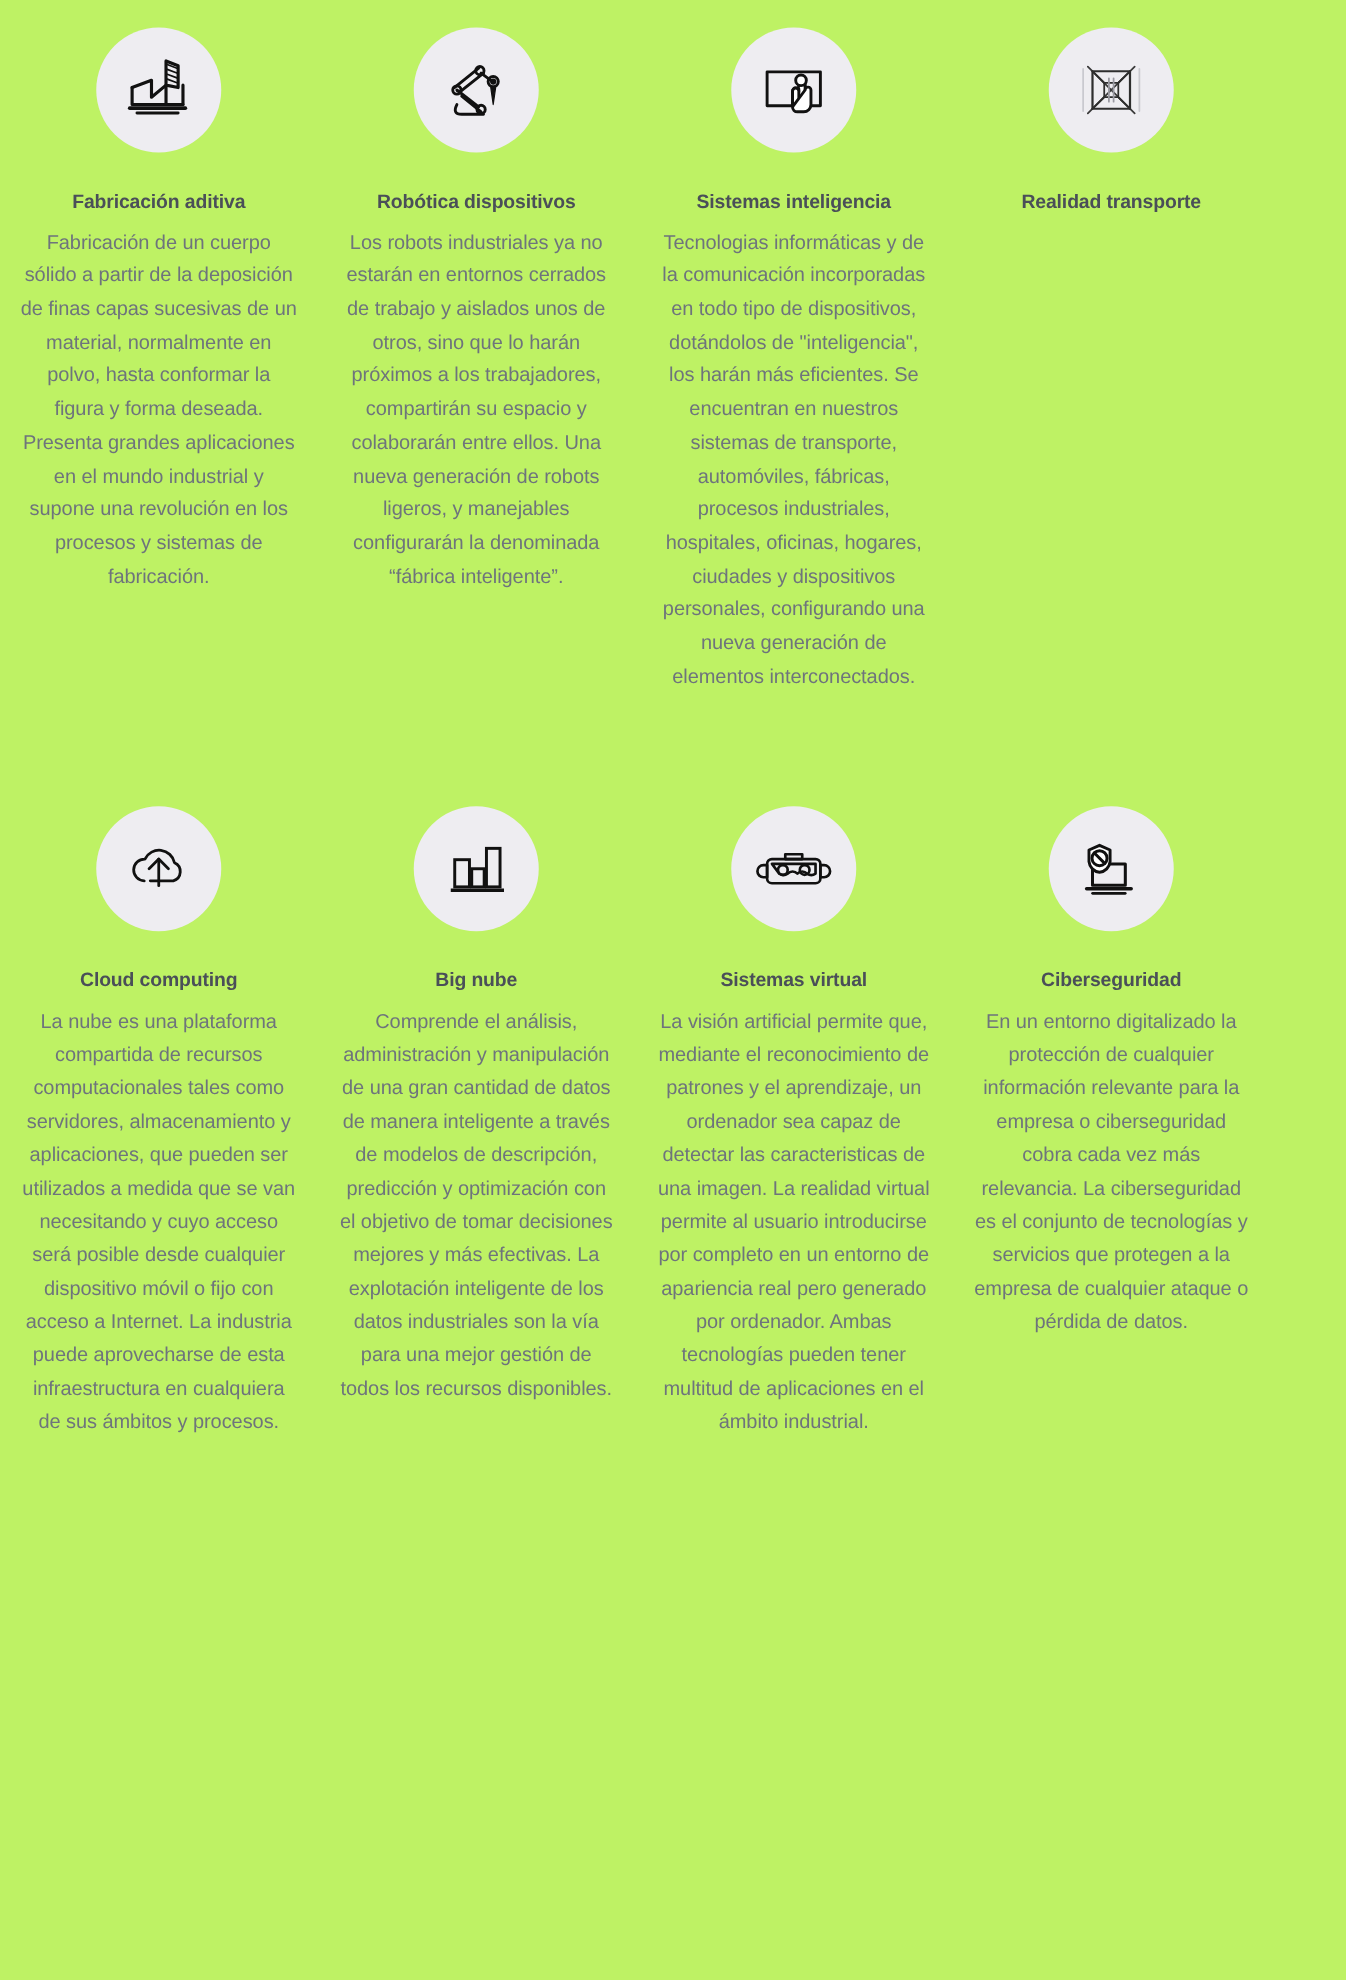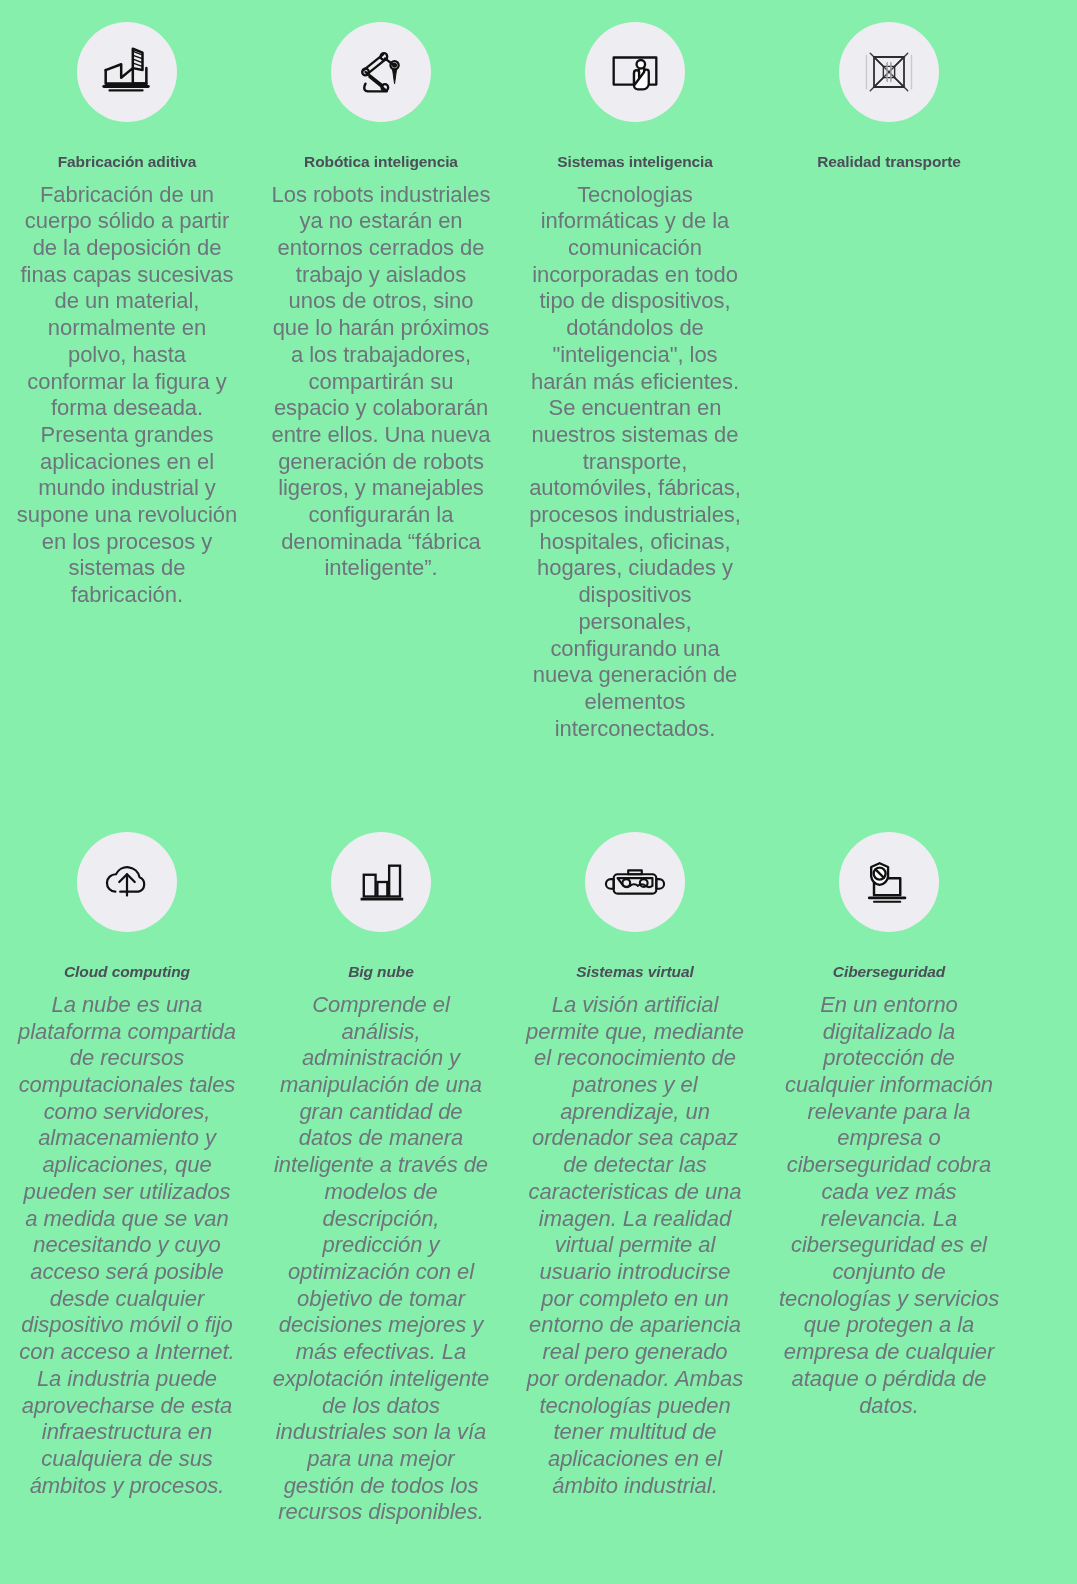--- a/index.html
+++ b/index.html
@@ -9,30 +9,30 @@
     background: #ffffff;
     width: 1077px;
   }
   body {
     font-family: "Liberation Sans", sans-serif;
     -webkit-font-smoothing: antialiased;
   }
   .page {
     width: 1077px;
     min-height: 1584px;
-    background: #86efac;
+    background: #bef264;
     padding: 22px 0 0 0;
   }
   .grid-row {
     display: flex;
     align-items: flex-start;
     justify-content: flex-start;
     width: 1077px;
   }
-  .row-2 { margin-top: 0px; font-style: italic; }
+  .row-2 { margin-top: 0px; }
   .card {
     width: 254px;
     padding: 0 16px;
     display: flex;
     flex-direction: column;
     align-items: center;
     text-align: center;
   }
   .icon-badge {
     width: 100px;
@@ -48,21 +48,21 @@
   .icon-badge svg { display: block; }
   .card-title {
     font-size: 15.5px;
     font-weight: bold;
     color: #4a4f58;
     letter-spacing: -0.1px;
     line-height: 1.2;
     margin: 0 0 10px 0;
   }
   .card-body {
-    font-size: 22px;
+    font-size: 16px;
     font-weight: 400;
     color: #6e747c;
     line-height: 26.7px;
     margin: 0;
     letter-spacing: -0.05px;
     max-width: 222px;
   }
   .row-2 .card { padding-top: 0; }
   .spacer-rows { height: 90px; }
 </style>
@@ -98,21 +98,21 @@
           <path d="M16 44 Q12 52 20 52 L38 52"></path>
           <path d="M36 18 L44 24"></path>
           <circle cx="35" cy="16" r="3.4"></circle>
           <circle cx="16" cy="32" r="3.4"></circle>
           <circle cx="36" cy="48" r="3.4"></circle>
           <circle cx="46" cy="25" r="4.2"></circle>
           <circle cx="46" cy="25" r="1.4" fill="#111"></circle>
           <path d="M44 30 L46 44 L48 30 Z" fill="#111" stroke-width="1"></path>
         </svg>
       </div>
-      <div class="card-title">Robótica inteligencia</div>
+      <div class="card-title">Robótica dispositivos</div>
       <div class="card-body">Los robots industriales ya no estarán en entornos cerrados de trabajo y aislados unos de otros, sino que lo harán próximos a los trabajadores, compartirán su espacio y colaborarán entre ellos. Una nueva generación de robots ligeros, y manejables configurarán la denominada “fábrica inteligente”.</div>
     </div>
 
     <div class="card">
       <div class="icon-badge">
         <svg width="62" height="62" viewBox="0 0 64 64" fill="none" stroke="#111" stroke-width="2.4" stroke-linejoin="round" stroke-linecap="round">
           <rect x="10" y="17" width="44" height="28"></rect>
           <path d="M31 44 L31 33 a2.6 2.6 0 0 1 5.2 0 L36.2 26 a2.6 2.6 0 0 1 5.2 0 L41.4 31" fill="#fff"></path>
           <path d="M31 44 L31 33 a2.6 2.6 0 0 1 5.2 0 L36.2 38" fill="#fff"></path>
           <path d="M36.2 29 a2.6 2.6 0 0 1 5.2 0 L41.4 36" fill="#fff"></path>

